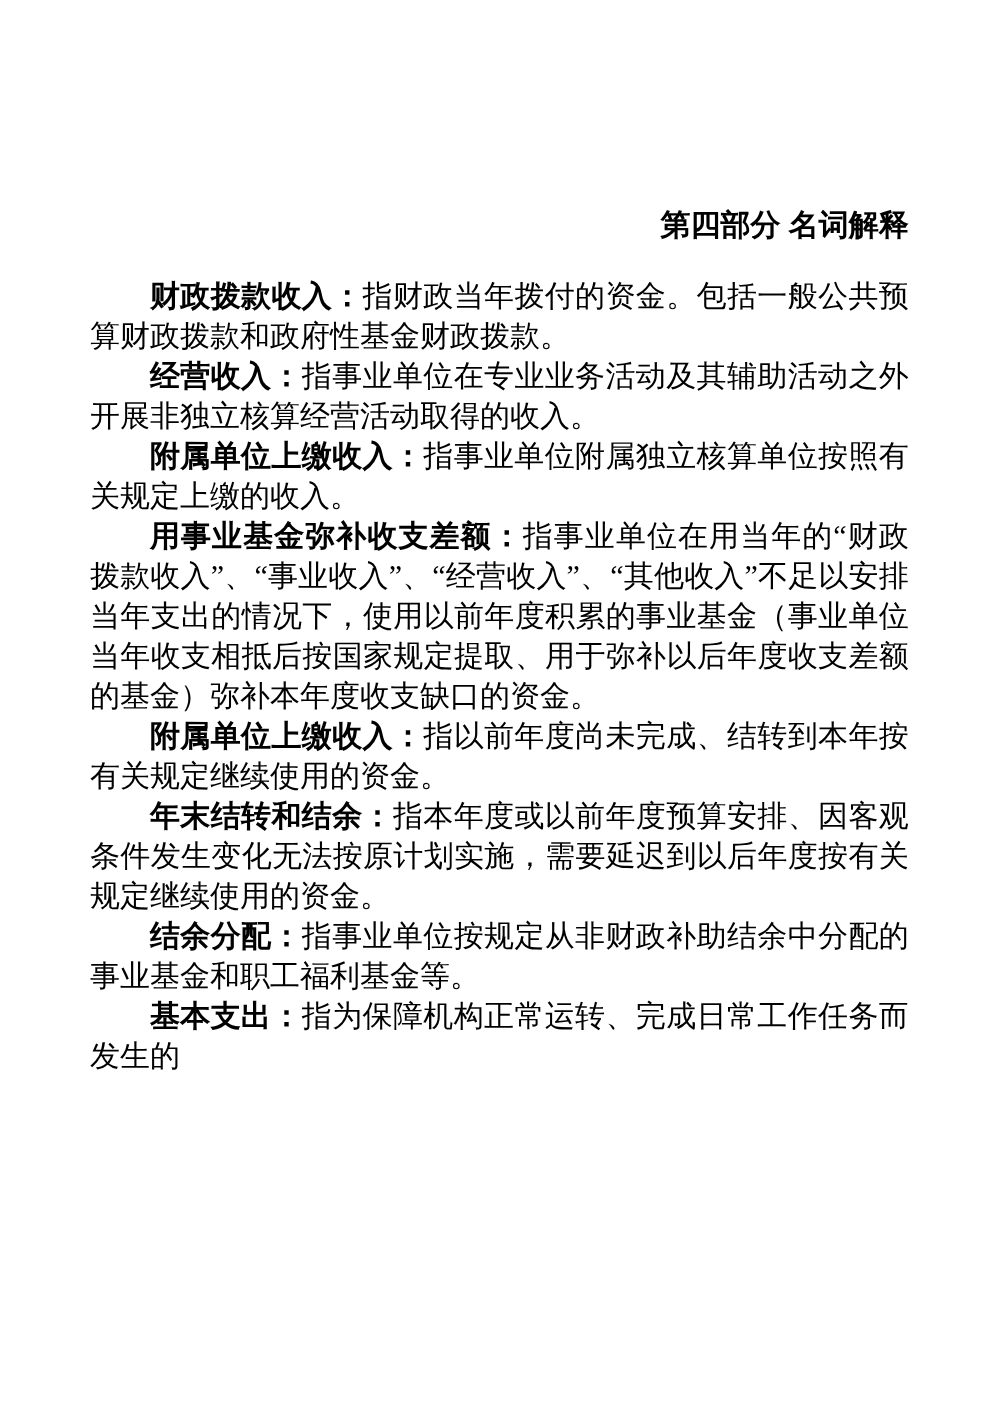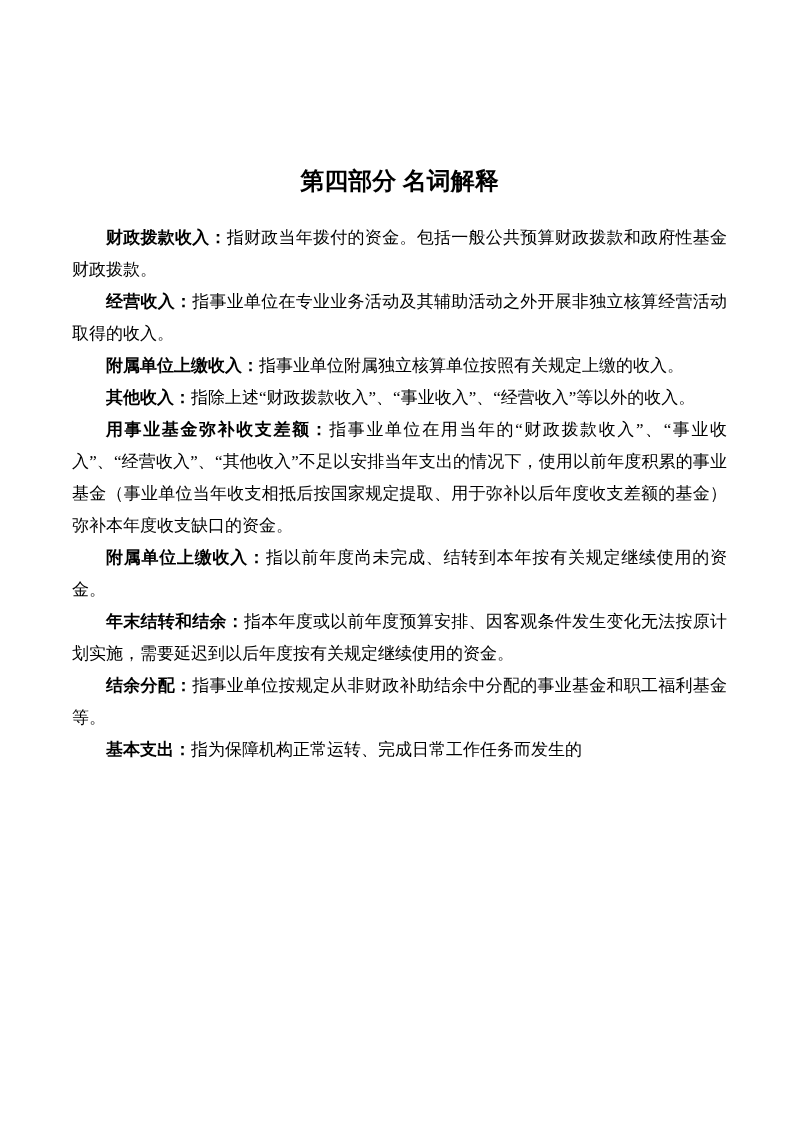--- a/index.html
+++ b/index.html
@@ -13,30 +13,30 @@
     width: 793px;
     height: 1122px;
     background: #ffffff;
     color: #000000;
     padding: 166px 66px 0 72px;
     font-family: "Liberation Serif", "DejaVu Serif", serif;
     overflow: hidden;
   }
   .doc-title {
     margin: 0 0 26px 0;
-    text-align: center;
+    text-align: right;
     font-family: "Liberation Sans", "DejaVu Sans", sans-serif;
     font-size: 24px;
     font-weight: 700;
     line-height: 30px;
     color: #000000;
   }
   .para {
     margin: 0;
-    font-size: 17px;
+    font-size: 24px;
     line-height: 32px;
     text-align: justify;
     text-justify: inter-character;
     text-indent: 2em;
     word-break: break-all;
     color: #000000;
   }
   .term {
     font-family: "Liberation Sans", "DejaVu Sans", sans-serif;
     font-weight: 700;
@@ -53,21 +53,20 @@
 
   <div>
     <p class="para"><span class="term">财政拨款收入：</span><span class="def">指财政当年拨付的资金。包括一般公共预算财政拨款和政府性基金财政拨款。</span></p>
 
 
 
     <p class="para"><span class="term">经营收入：</span><span class="def">指事业单位在专业业务活动及其辅助活动之外开展非独立核算经营活动取得的收入。</span></p>
 
     <p class="para"><span class="term">附属单位上缴收入：</span><span class="def">指事业单位附属独立核算单位按照有关规定上缴的收入。</span></p>
 
-    <p class="para"><span class="term">其他收入：</span><span class="def">指除上述“财政拨款收入”、“事业收入”、“经营收入”等以外的收入。</span></p>
 
     <p class="para"><span class="term">用事业基金弥补收支差额：</span><span class="def">指事业单位在用当年的“财政拨款收入”、“事业收入”、“经营收入”、“其他收入”不足以安排当年支出的情况下，使用以前年度积累的事业基金（事业单位当年收支相抵后按国家规定提取、用于弥补以后年度收支差额的基金）弥补本年度收支缺口的资金。</span></p>
 
     <p class="para"><span class="term">附属单位上缴收入：</span><span class="def">指以前年度尚未完成、结转到本年按有关规定继续使用的资金。</span></p>
 
     <p class="para"><span class="term">年末结转和结余：</span><span class="def">指本年度或以前年度预算安排、因客观条件发生变化无法按原计划实施，需要延迟到以后年度按有关规定继续使用的资金。</span></p>
 
     <p class="para"><span class="term">结余分配：</span><span class="def">指事业单位按规定从非财政补助结余中分配的事业基金和职工福利基金等。</span></p>
 
     <p class="para"><span class="term">基本支出：</span><span class="def">指为保障机构正常运转、完成日常工作任务而发生的</span></p>

